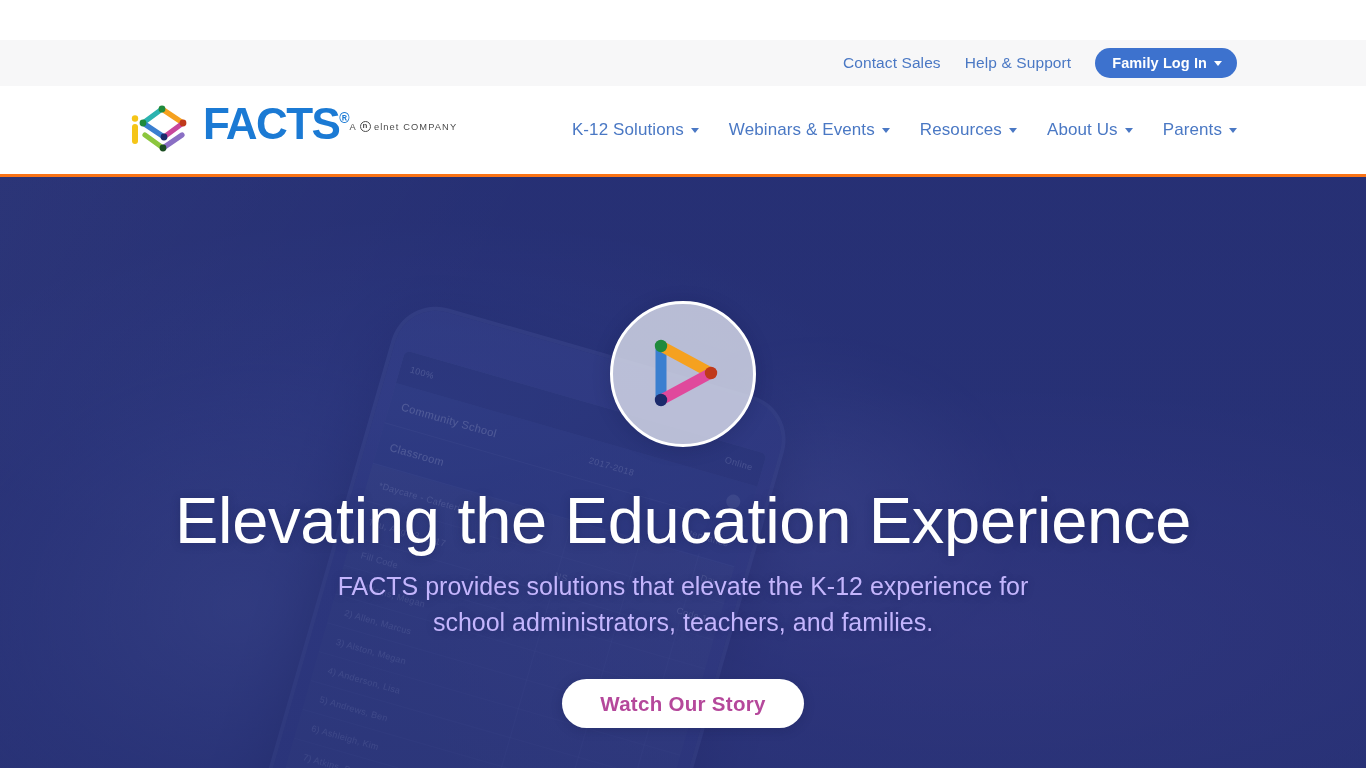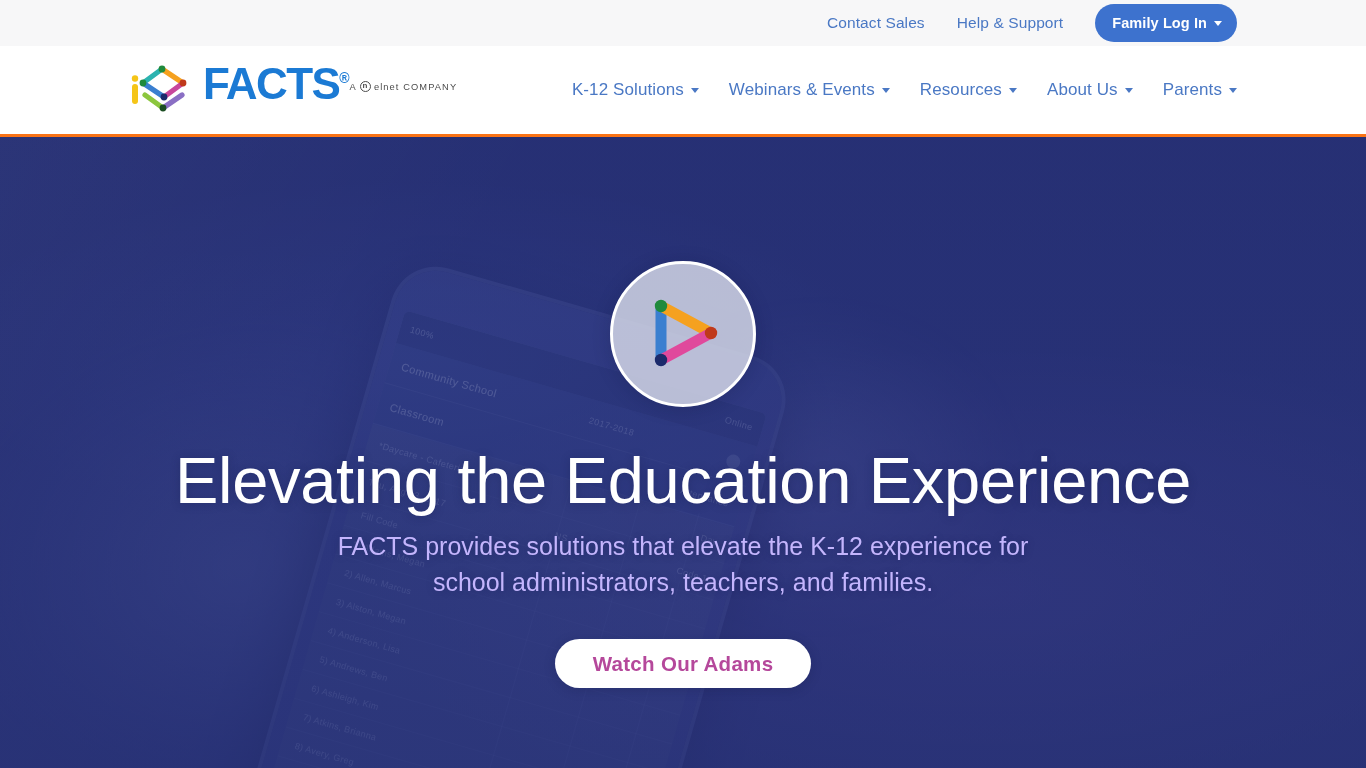--- a/index.html
+++ b/index.html
@@ -13,37 +13,38 @@
   }
 
   
   .utility-bar {
     height: 46px;
     background: #f7f7f8;
     display: flex;
     align-items: center;
     justify-content: flex-end;
     padding-right: 129px;
-    gap: 8px;
+    gap: 0;
+    margin-top: 40px;
   }
   .util-link {
     color: #4a78c4;
     font-size: 15.5px;
     letter-spacing: .1px;
     text-decoration: none;
     white-space: nowrap;
     margin-right: 24px;
     cursor: pointer;
   }
   .login-btn {
     background: #3d72ce;
     color: #ffffff;
     border: none;
     border-radius: 19px;
-    height: 38px;
+    height: 30px;
     padding: 0 15px 0 17px;
     font-size: 14.5px;
     font-weight: bold;
     letter-spacing: .1px;
     display: inline-flex;
     align-items: center;
     gap: 7px;
     cursor: pointer;
     white-space: nowrap;
     font-family: "Liberation Sans", sans-serif;
@@ -416,15 +417,15 @@
       </svg>
     </div>
 
     <h1 class="hero-title">Elevating the Education Experience</h1>
 
     <p class="hero-sub">
       <span>FACTS provides solutions that elevate the K-12 experience for</span><br>
       <span>school administrators, teachers, and families.</span>
     </p>
 
-    <button class="hero-cta">Watch Our Adams</button>
+    <button class="hero-cta">Watch Our Story</button>
   </div>
 </section>
 
 </body></html>

